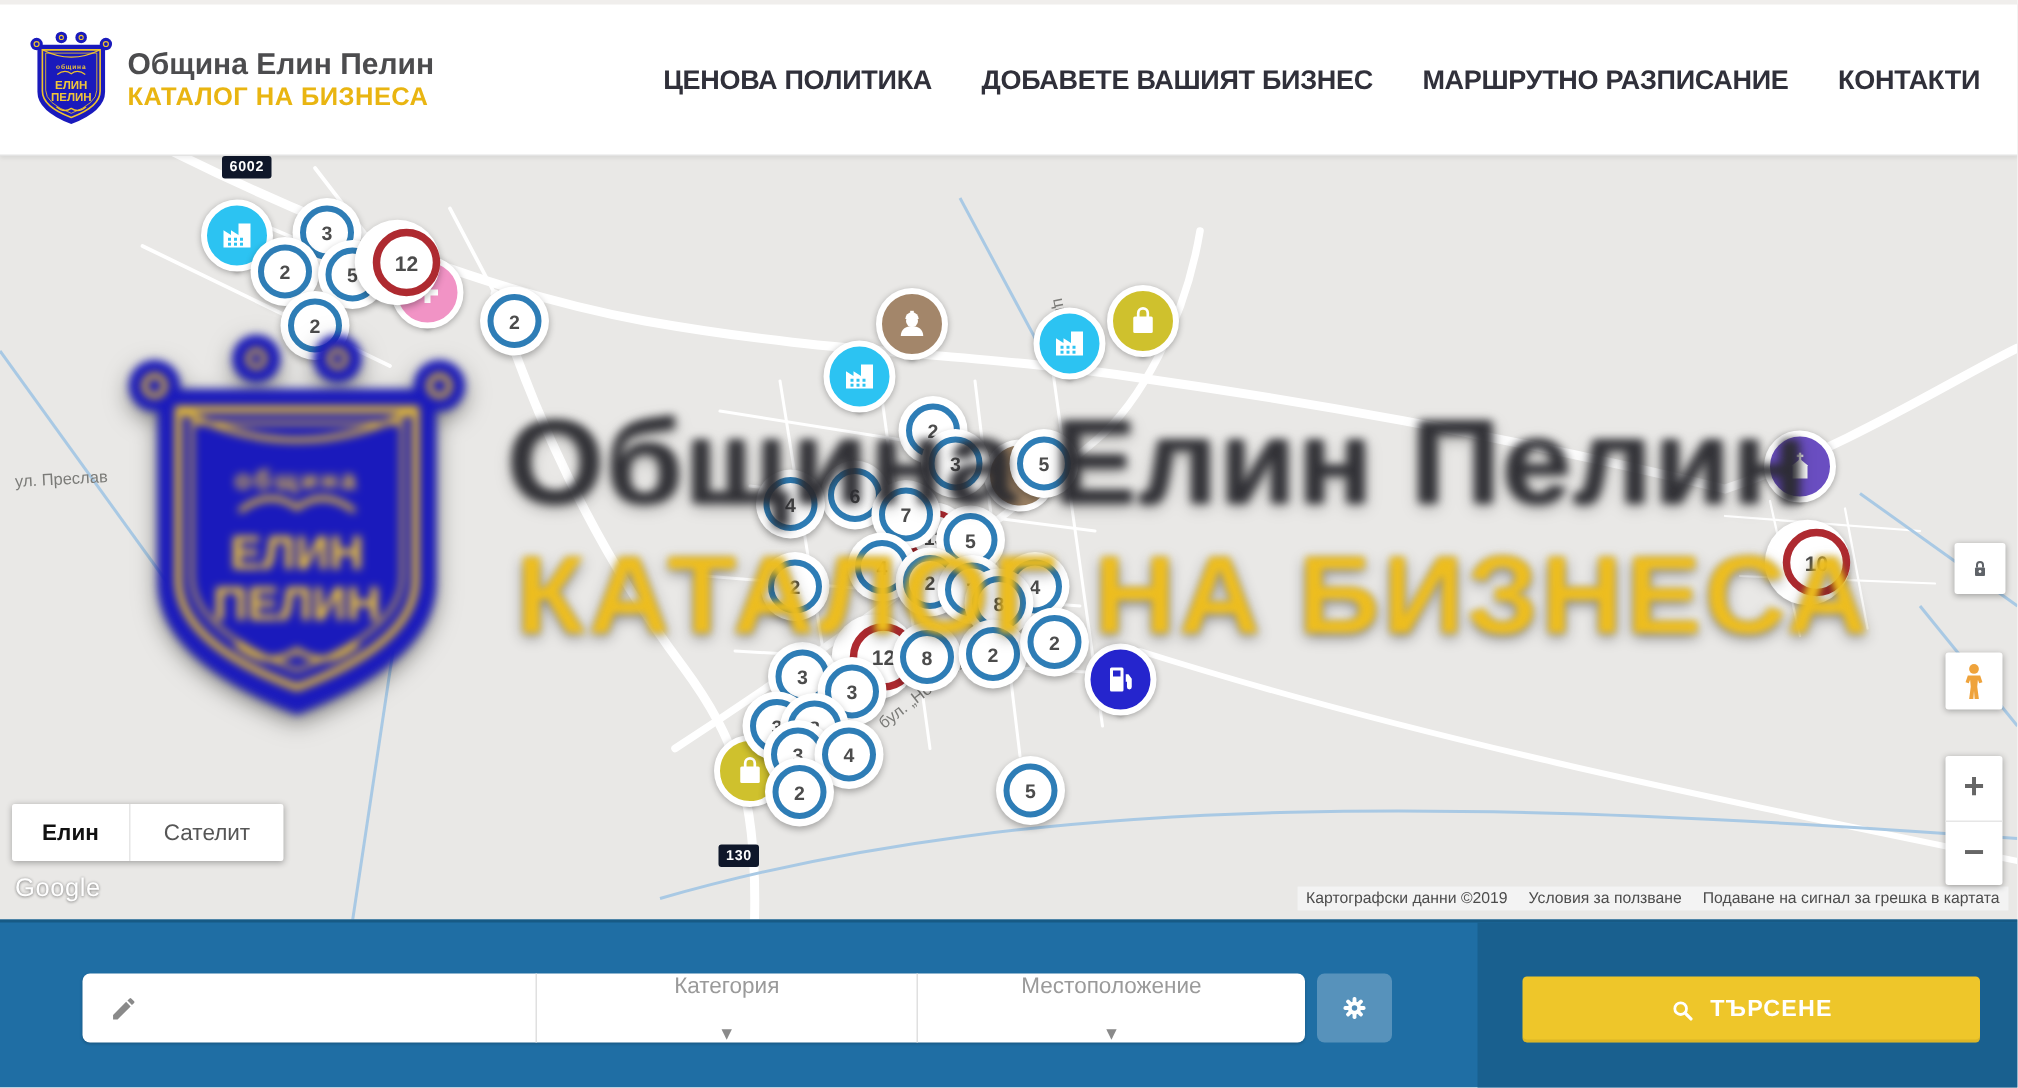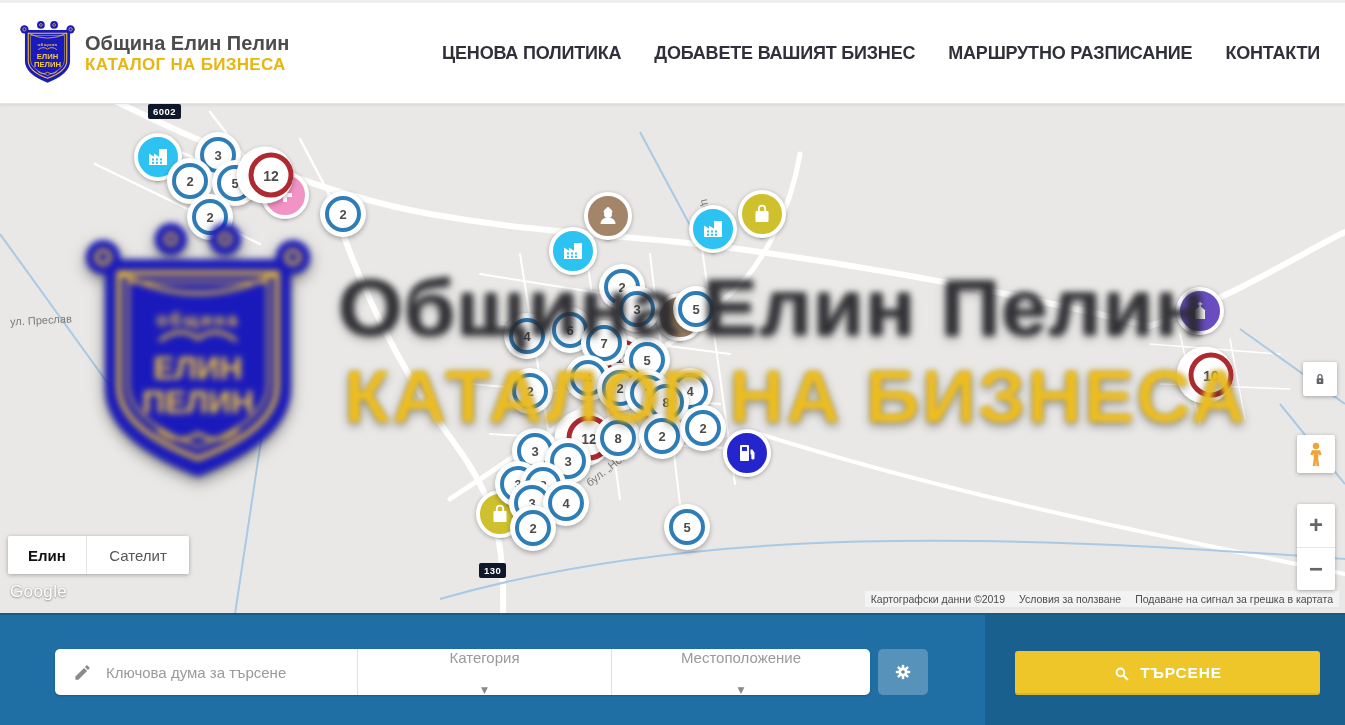--- a/index.html
+++ b/index.html
@@ -476,21 +476,20 @@
       <div class="zoom-btn">−</div>
     </div>
   </div>
 
   <div class="searchbar">
     <div class="search-group">
       <div class="field field-keyword">
         <svg width="19" height="19" viewBox="0 0 24 24">
           <path fill="#8a8a8a" d="M3 17.2V21h3.8L17.8 10 14 6.2zM20.7 7.1a1 1 0 0 0 0-1.4L18.3 3.3a1 1 0 0 0-1.4 0l-1.8 1.8 3.8 3.8z"></path>
         </svg>
-        <input placeholder="Ключова дума за търсене" style="">
       </div>
       <div class="field field-select field-cat">
         <span>Категория</span>
         <span class="chev">▼</span>
       </div>
       <div class="field field-select field-loc">
         <span>Местоположение</span>
         <span class="chev">▼</span>
       </div>
     </div>

